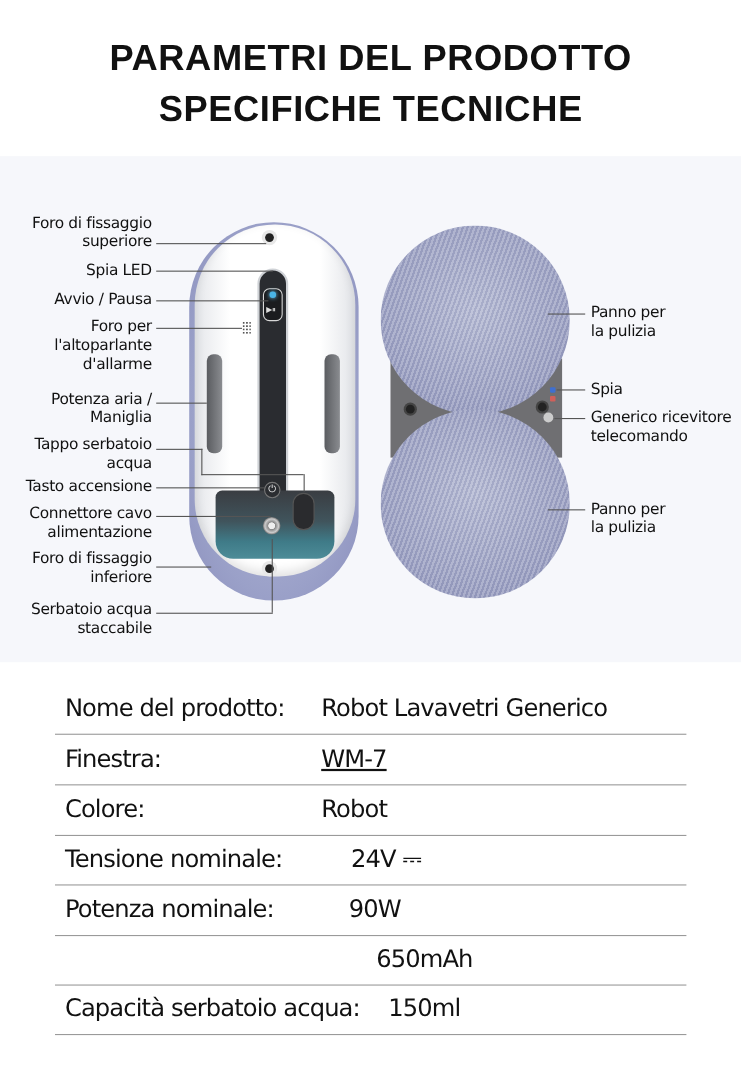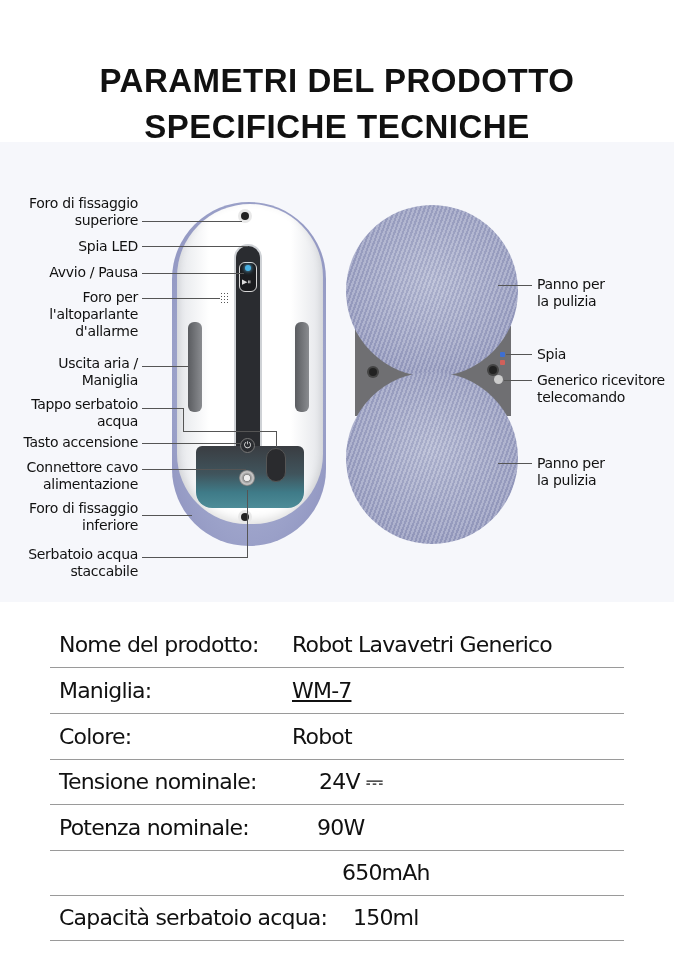--- a/index.html
+++ b/index.html
@@ -2,21 +2,21 @@
 <html><head>
 <meta charset="utf-8">
 <style>
   * { box-sizing: border-box; margin: 0; padding: 0; }
   html, body { width: 674px; height: 974px; background: #ffffff; overflow: hidden; }
   body { position: relative; font-family: "DejaVu Sans", "Liberation Sans", sans-serif; color: #111; }
 
   .title {
     position: absolute; left: 0; width: 674px; text-align: center;
     font-family: "Liberation Sans", sans-serif; font-weight: 700;
-    font-size: 33px; letter-spacing: 0.5px; color: #111; line-height: 40px; margin-top: 28px;
+    font-size: 33px; letter-spacing: 0.5px; color: #111; line-height: 40px;
   }
   .title.l1 { top: 33px; }
   .title.l2 { top: 79px; }
 
   .panel {
     position: absolute; left: 0; top: 142px; width: 674px; height: 460px;
     background: #f6f7fb;
   }
 
   .lbl {
@@ -148,21 +148,21 @@
 <div class="line" style="left:142px;top:273px;width:102px;"></div>
 
 <div class="lbl right" style="left:10px;top:289px;width:128px;">
   <div>Foro per</div>
     <div>l'altoparlante</div>
     <div>d'allarme</div>
 </div>
 <div class="line" style="left:142px;top:298px;width:78px;"></div>
 
 <div class="lbl right" style="left:10px;top:355px;width:128px;">
-  <div>Uscita aria /</div>
+  <div>Potenza aria /</div>
     <div>Maniglia</div>
 </div>
 <div class="line" style="left:142px;top:366px;width:46px;"></div>
 
 <div class="lbl right" style="left:10px;top:396px;width:128px;">
   <div>Tappo serbatoio</div>
     <div>acqua</div>
 </div>
 <div class="line" style="left:142px;top:408px;width:42px;"></div>
 <div class="vline" style="left:183px;top:408px;height:24px;"></div>
@@ -223,21 +223,21 @@
 <div class="lbl" style="left:537px;top:455px;width:130px;">
   <div>Panno per</div>
     <div>la pulizia</div>
 </div>
 
 <div class="spec-row" style="top:622px;">
   <span class="spec-key">Nome del prodotto:</span>
   <span class="spec-val" style="left:242px;">Robot Lavavetri Generico</span>
 </div>
 <div class="spec-row" style="top:668px;">
-  <span class="spec-key">Maniglia:</span>
+  <span class="spec-key">Finestra:</span>
   <span class="spec-val" style="left:242px;text-decoration:underline;">WM-7</span>
 </div>
 <div class="spec-row" style="top:714px;">
   <span class="spec-key">Colore:</span>
   <span class="spec-val" style="left:242px;">Robot</span>
 </div>
 <div class="spec-row" style="top:759px;">
   <span class="spec-key">Tensione nominale:</span>
   <span class="spec-val" style="left:269px;">24V ⎓</span>
 </div>

